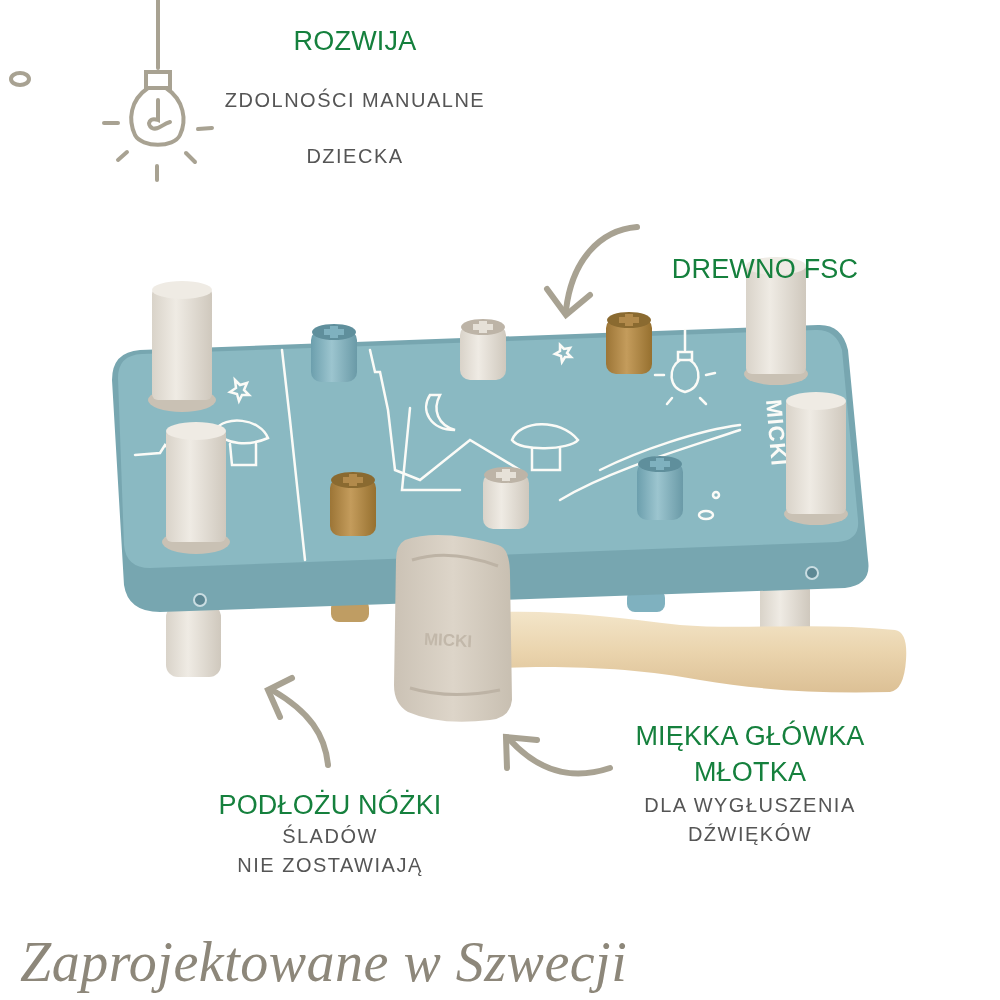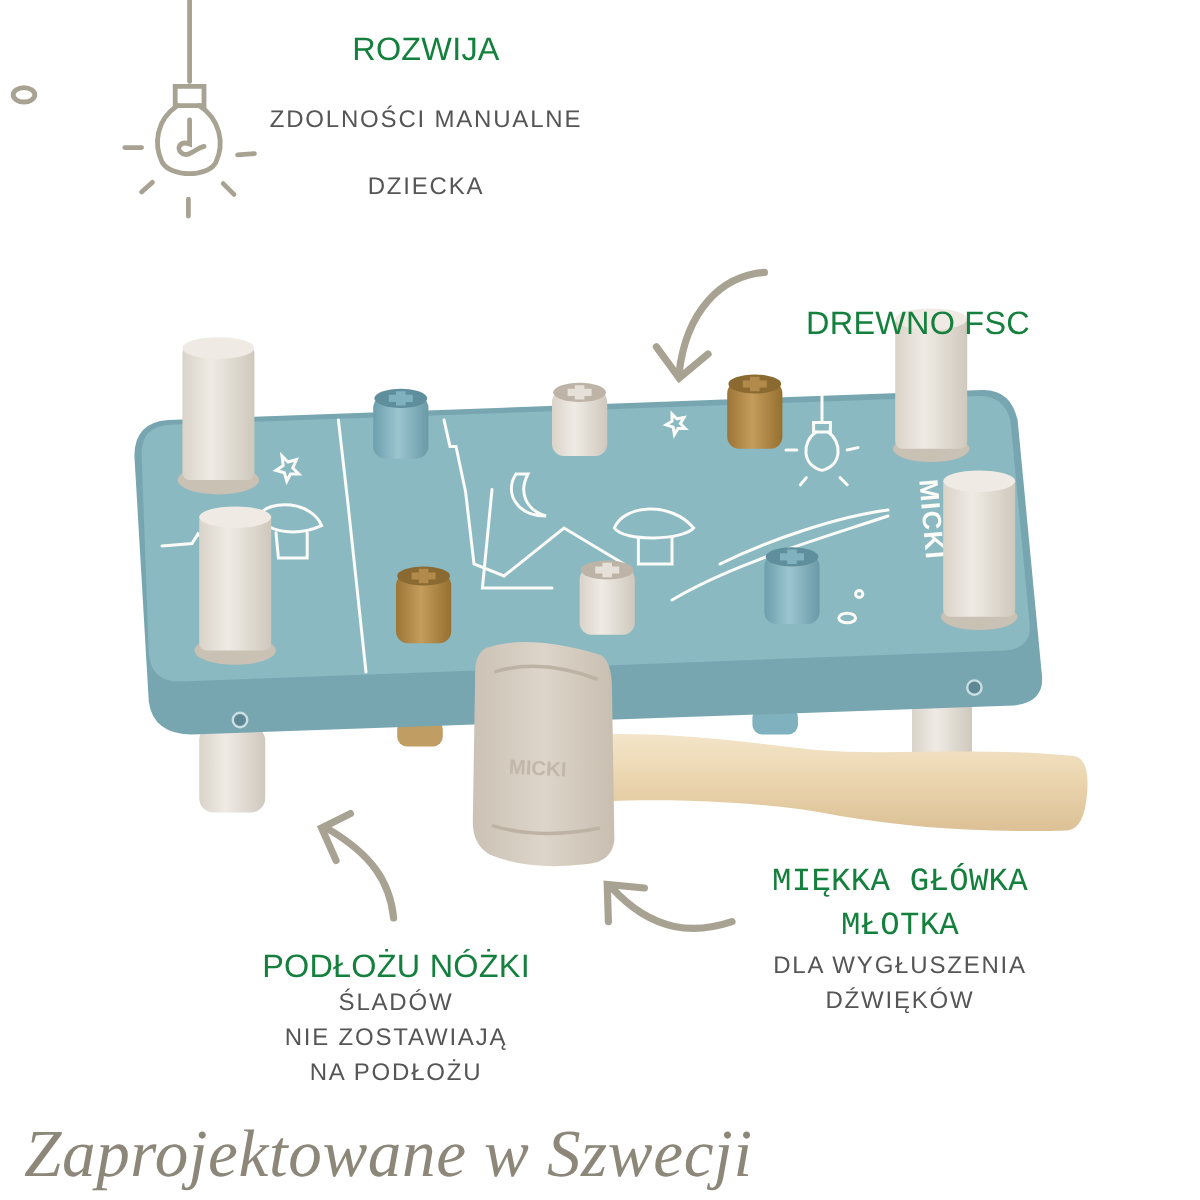--- a/index.html
+++ b/index.html
@@ -5,21 +5,21 @@
     html, body { margin: 0; padding: 0; background: #ffffff; }
     body { width: 1000px; height: 1000px; position: relative; overflow: hidden; font-family: "Liberation Sans", "DejaVu Sans", sans-serif; }
     .scene { position: absolute; left: 0; top: 0; width: 1000px; height: 1000px; }
     .label { position: absolute; text-align: center; line-height: 1.15; }
     .label .title { color: #15803d; font-size: 27px; font-weight: 400; letter-spacing: 0.2px; }
     .label .sub { color: #555555; font-size: 20px; font-weight: 300; letter-spacing: 1.5px; }
     .l-rozwija { left: 200px; top: 26px; width: 310px; }
     .l-rozwija .sub { line-height: 26px; margin-top: 30px; }
     .l-drewno { left: 650px; top: 206px; width: 230px; margin-top: 48px; }
     .l-mlotek { left: 605px; top: 718px; width: 290px; }
-    .l-mlotek .title { line-height: 36px; font-family: Liberation Mono, monospace; }
+    .l-mlotek .title { line-height: 36px; }
     .l-mlotek .sub { line-height: 27px; margin-top: 2px; }
     .l-nozki { left: 195px; top: 790px; width: 270px; }
     .l-nozki .sub { line-height: 27px; margin-top: 2px; }
     .tagline { position: absolute; left: 20px; top: 930px; font-family: "Liberation Serif", "DejaVu Serif", serif; font-style: italic; font-size: 56px; color: #8d877a; letter-spacing: 0.5px; white-space: nowrap; }
   </style>
 </head>
 <body>
 
 <svg class="scene" viewBox="0 0 1000 1000" xmlns="http://www.w3.org/2000/svg">
   <defs>
@@ -194,16 +194,15 @@
   <div class="title">MIĘKKA GŁÓWKA</div>
   <div class="title">MŁOTKA</div>
   <div class="sub">DLA WYGŁUSZENIA</div>
   <div class="sub">DŹWIĘKÓW</div>
 </div>
 
 <div class="label l-nozki">
   <div class="title">PODŁOŻU NÓŻKI</div>
   <div class="sub">ŚLADÓW</div>
   <div class="sub">NIE ZOSTAWIAJĄ</div>
-  <div class="sub">NA PODŁOŻU</div>
 </div>
 
 <div class="tagline">Zaprojektowane w Szwecji</div>
 
 </body></html>

